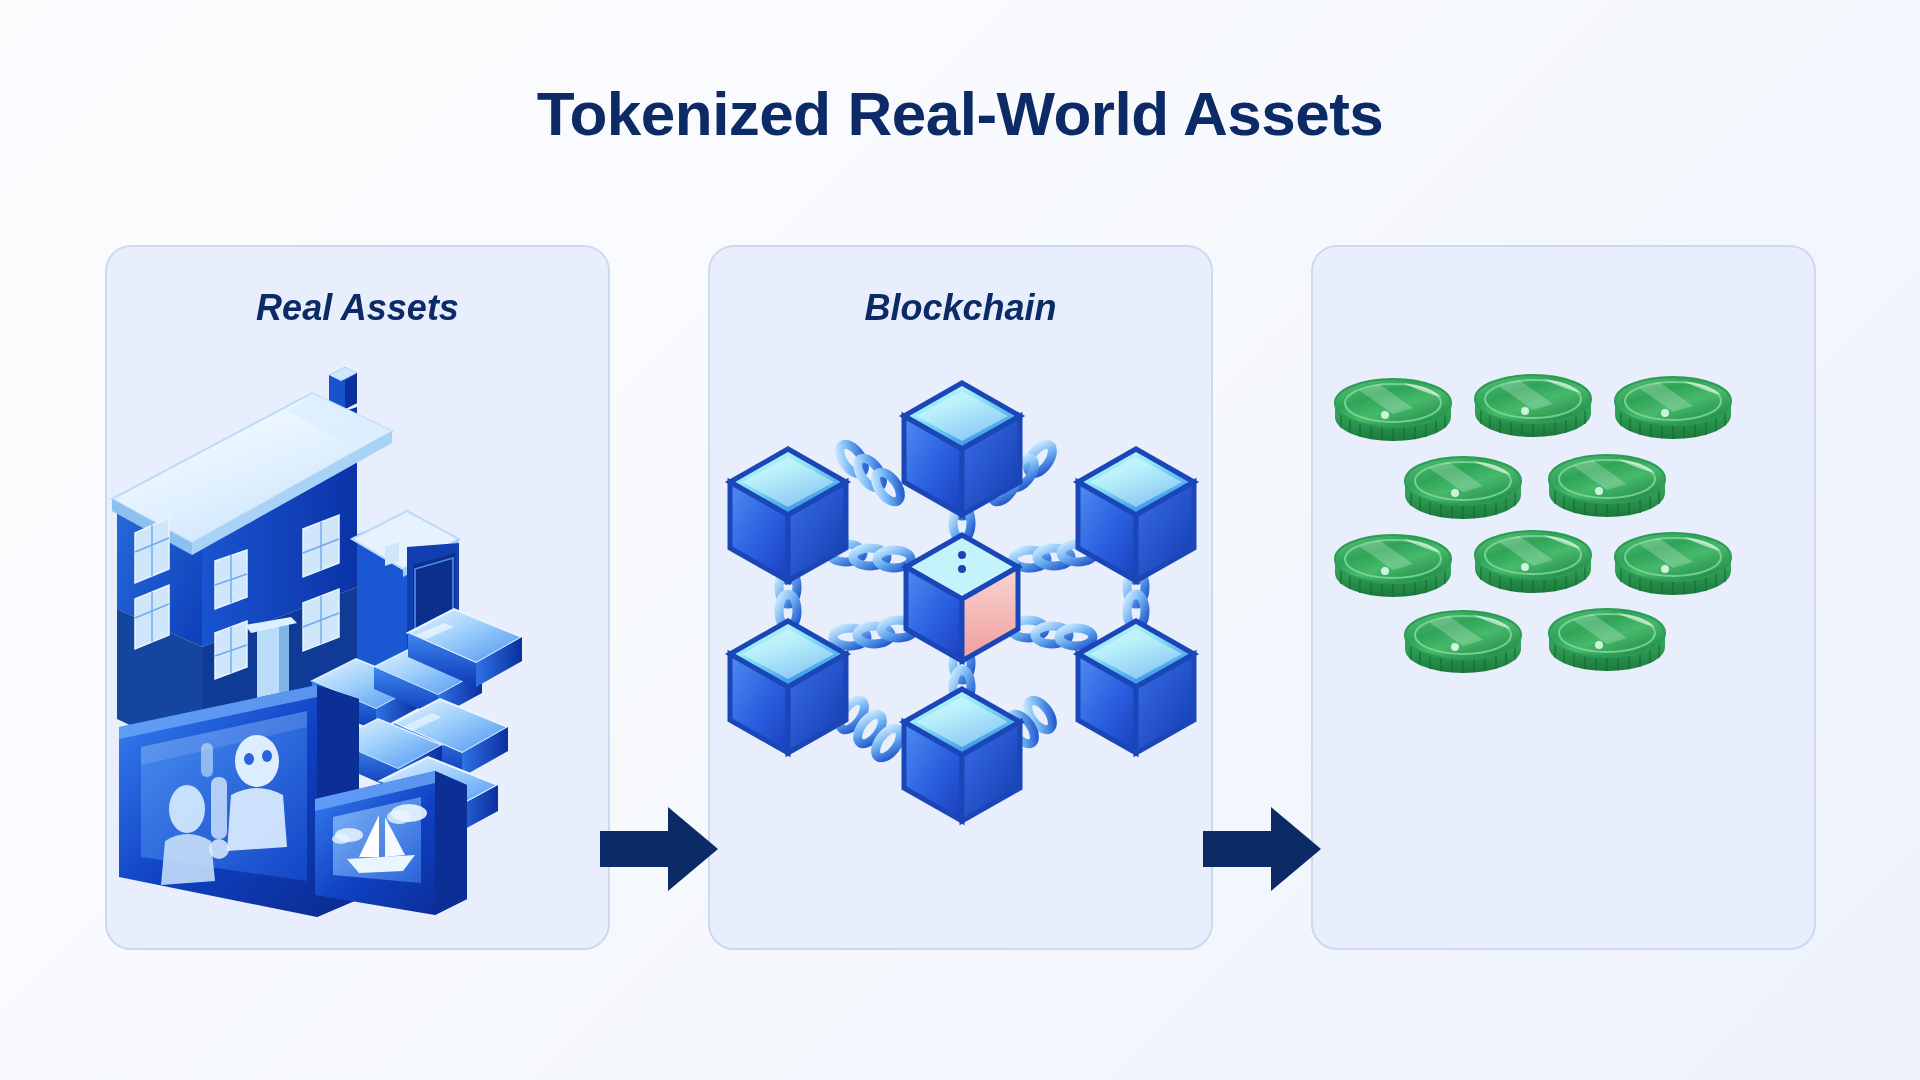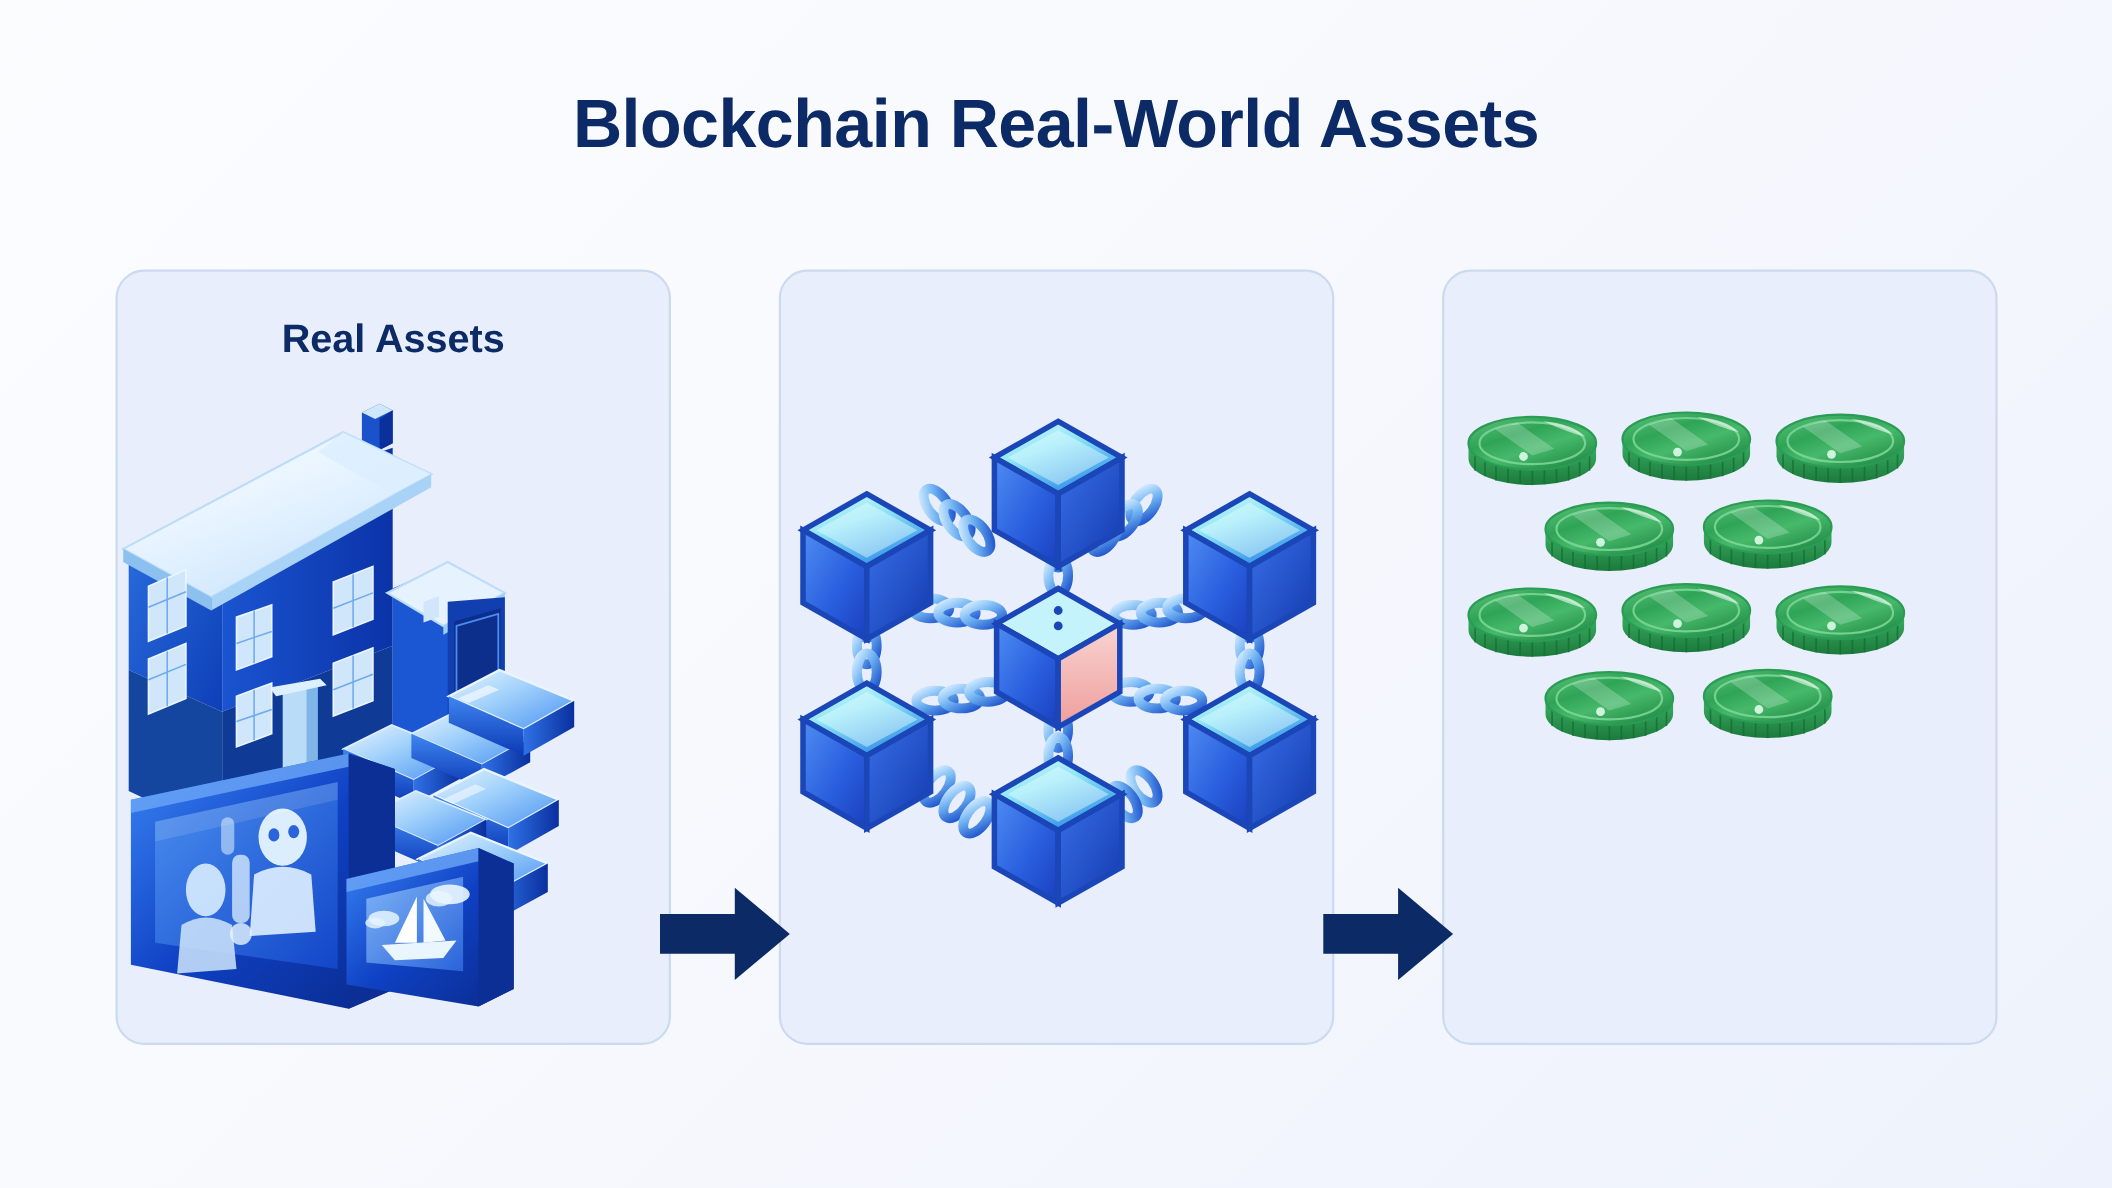--- a/index.html
+++ b/index.html
@@ -20,21 +20,21 @@
     font-size:62px;
     font-weight:bold;
     letter-spacing:-0.5px;
     color:#0b2a66;
     white-space:nowrap;
   }
 
   
   #stages {
     position:absolute;
-    top:245px; left:0; width:1632px; height:710px;
+    top:245px; left:0; width:1632px; height:710px;font-style:italic;
   }
   .card {
     position:absolute;
     top:0;
     width:505px;
     height:705px;
     background:#e8eefb;
     border:2px solid #ccdaf0;
     border-radius:26px;
   }
@@ -65,21 +65,21 @@
   }
   .arrow.a1 { left:600px; }
   .arrow.a2 { left:1203px; }
 
   
   svg { display:block; overflow:visible; }
 </style>
 </head>
 <body>
 
-<div id="page-title">Blockchain Real-World Assets</div>
+<div id="page-title">Tokenized Real-World Assets</div>
 
 <div id="stages">
 
   <div class="card c1">
     <div class="card-title">Real Assets</div>
 
     <div class="stage-art">
       <svg viewBox="0 0 505 600" width="505" height="600">
         <defs>
           <linearGradient id="roofG" x1="0" y1="0" x2="0.7" y2="1">
@@ -255,20 +255,21 @@
           <ellipse cx="302" cy="466" rx="18" ry="9" fill="#eaf6ff" opacity="0.9"></ellipse>
           <ellipse cx="292" cy="470" rx="12" ry="7" fill="#eaf6ff" opacity="0.8"></ellipse>
           <ellipse cx="242" cy="488" rx="14" ry="7" fill="#e6f4ff" opacity="0.85"></ellipse>
           <ellipse cx="234" cy="492" rx="9" ry="5" fill="#e6f4ff" opacity="0.8"></ellipse>
         </g>
       </svg>
     </div>
   </div>
 
   <div class="card c2">
+    <div class="card-title">Blockchain</div>
 
     <div class="stage-art">
       <svg viewBox="0 0 505 600" width="505" height="600">
         <defs>
           <linearGradient id="cTop" x1="0" y1="0" x2="0.6" y2="1">
             <stop offset="0%" stop-color="#dffcff"></stop>
             <stop offset="45%" stop-color="#8fe6f7"></stop>
             <stop offset="100%" stop-color="#2f8fe8"></stop>
           </linearGradient>
           <linearGradient id="cLeft" x1="0" y1="0" x2="1" y2="1">

